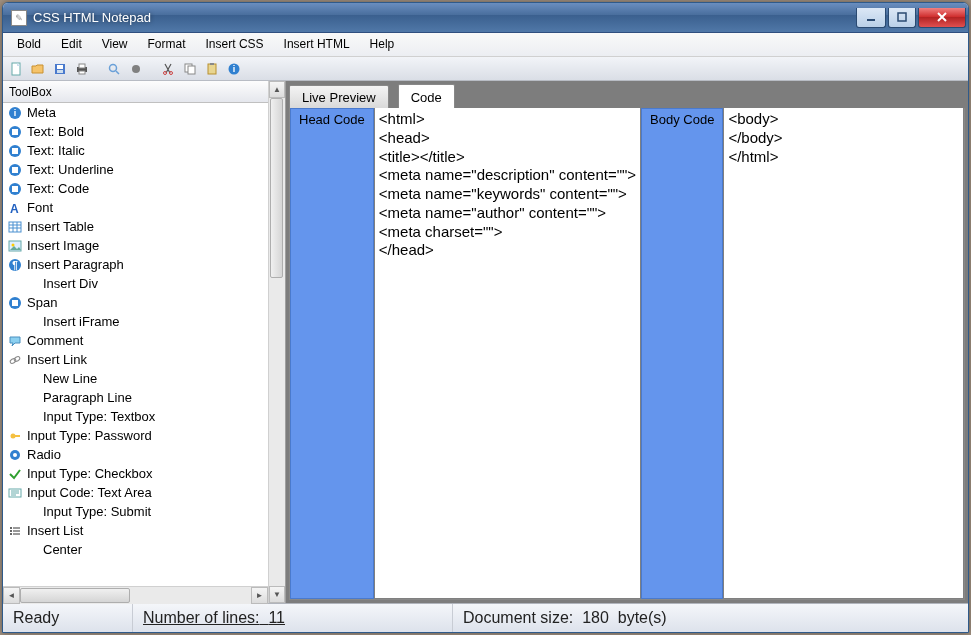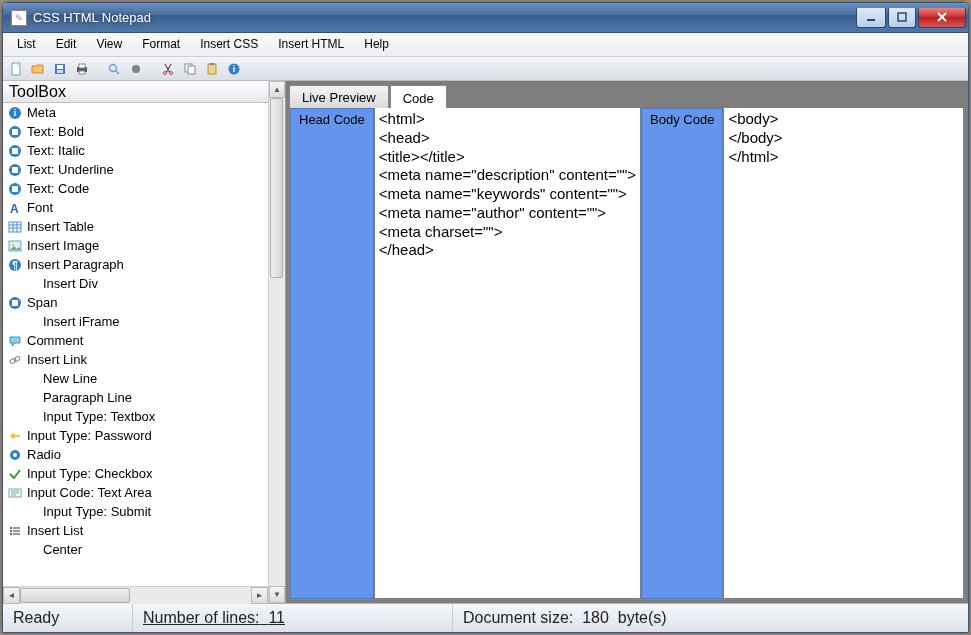--- a/index.html
+++ b/index.html
@@ -98,21 +98,21 @@
   border-right: 1px solid #a0a0a0;
   display: flex;
   flex-direction: column;
   position: relative;
 }
 .sidebar-head {
   height: 22px;
   background: linear-gradient(#fdfdfd,#e5e7ed);
   border-bottom: 1px solid #c0c0c0;
   padding: 2px 6px;
-  font-size: 16px;
+  font-size: 12px;
   display:flex;align-items:center;
 }
 .tool-list {
   flex: 1;
   overflow-y: auto;
   overflow-x: hidden;
   background: #fff;
   position: relative;
 }
 .tool-list-inner{
@@ -167,23 +167,23 @@
   background: #7d7d7d;
   display:flex;
   flex-direction:column;
   min-width:0;
   padding: 1px;
 }
 .tab-strip {
   height: 26px;
   background: #7d7d7d;
   display:flex;
-  align-items: flex-start;
+  align-items: center;
   padding: 3px 2px 0 2px;
-  gap:0;
+  gap:8px;
 }
 .tab {
   padding: 4px 12px;
   background: linear-gradient(#f4f4f4,#d8d8d8);
   border: 1px solid #888;
   border-bottom: none;
   font-size: 13px;
   cursor: default;
   border-radius: 2px 2px 0 0;
   margin-right:1px;
@@ -266,21 +266,21 @@
       </div>
       <div class="win-btn close">
         <svg class="sq" viewBox="0 0 14 14">
             <path d="M3 3 L11 11 M11 3 L3 11" stroke="#fff" stroke-width="2"></path>
           </svg>
       </div>
     </div>
   </div>
 
   <div class="menubar">
-    <div class="menu-item">List</div>
+    <div class="menu-item">Bold</div>
     <div class="menu-item">Edit</div>
     <div class="menu-item">View</div>
     <div class="menu-item">Format</div>
     <div class="menu-item">Insert CSS</div>
     <div class="menu-item">Insert HTML</div>
     <div class="menu-item">Help</div>
   </div>
 
   <div class="toolbar">
     <div class="tool-btn">

